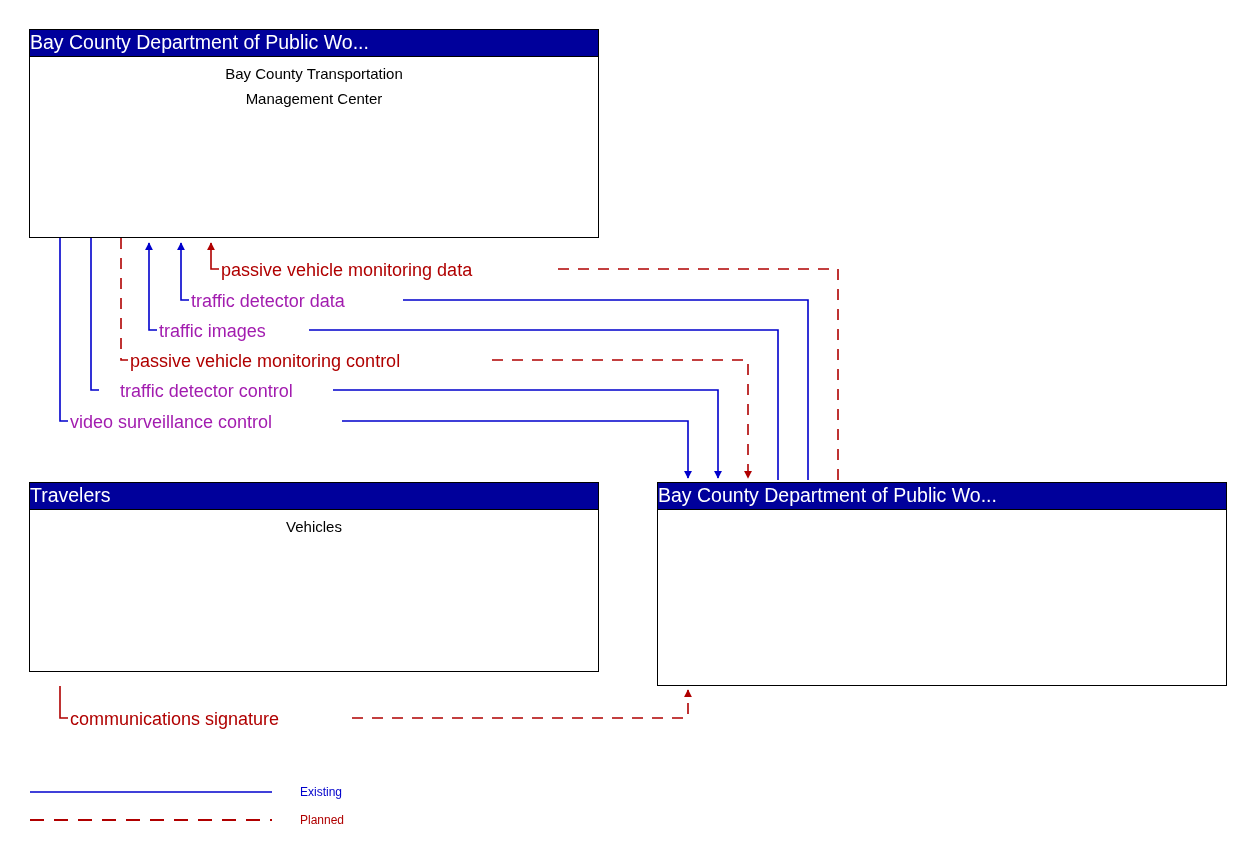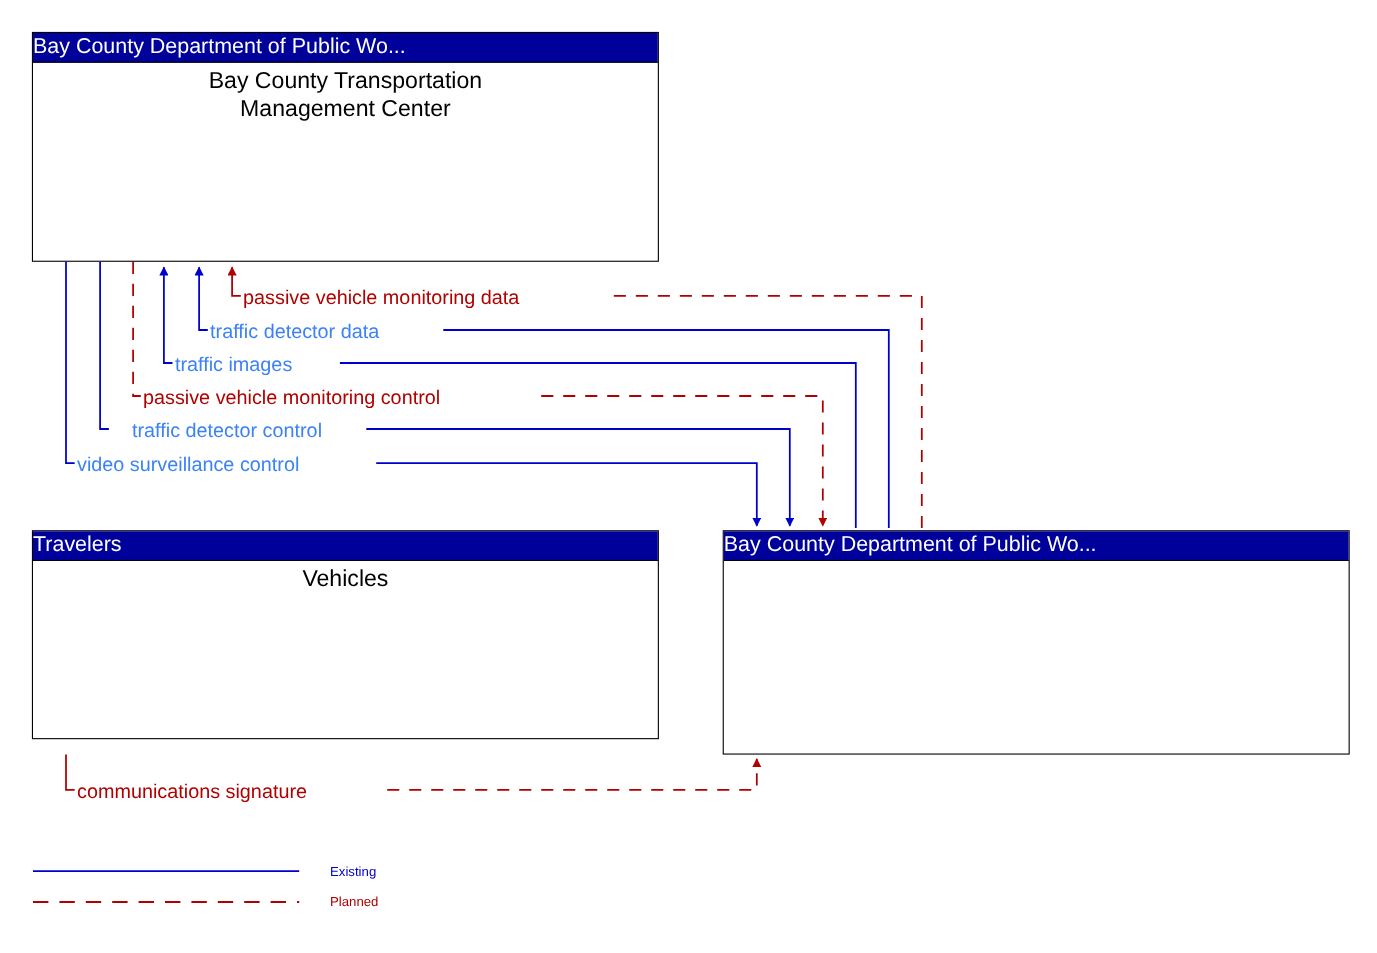--- a/index.html
+++ b/index.html
@@ -35,42 +35,42 @@
     font-size: 19.5px;
     line-height: 25px;
     height: 26px;
     text-align: left;
     white-space: nowrap;
     overflow: hidden;
     border-bottom: 1px solid #000000;
   }
   .ent-body {
     color: #000000;
-    font-size: 21px;
+    font-size: 15px;
     line-height: 25px;
     text-align: center;
     padding-top: 4px;
     white-space: pre-line;
   }
   
   #ent-tmc      { left: 29px;  top: 29px;  width: 570px; height: 209px; }
   #ent-vehicles { left: 29px;  top: 482px; width: 570px; height: 190px; }
   #ent-field    { left: 657px; top: 482px; width: 570px; height: 204px; }
 
   
   .flow-label {
     position: absolute;
     font-size: 18px;
     line-height: 18px;
     white-space: nowrap;
     background: #ffffff;
     padding: 0 2px;
     z-index: 2;
   }
-  .flow-existing { color: #3b82f6; }
+  .flow-existing { color: #a21caf; }
   .flow-planned  { color: #B00000; }
 
   
   .legend-label {
     position: absolute;
     font-size: 12px;
     line-height: 18px;
     white-space: nowrap;
     z-index: 2;
   }

